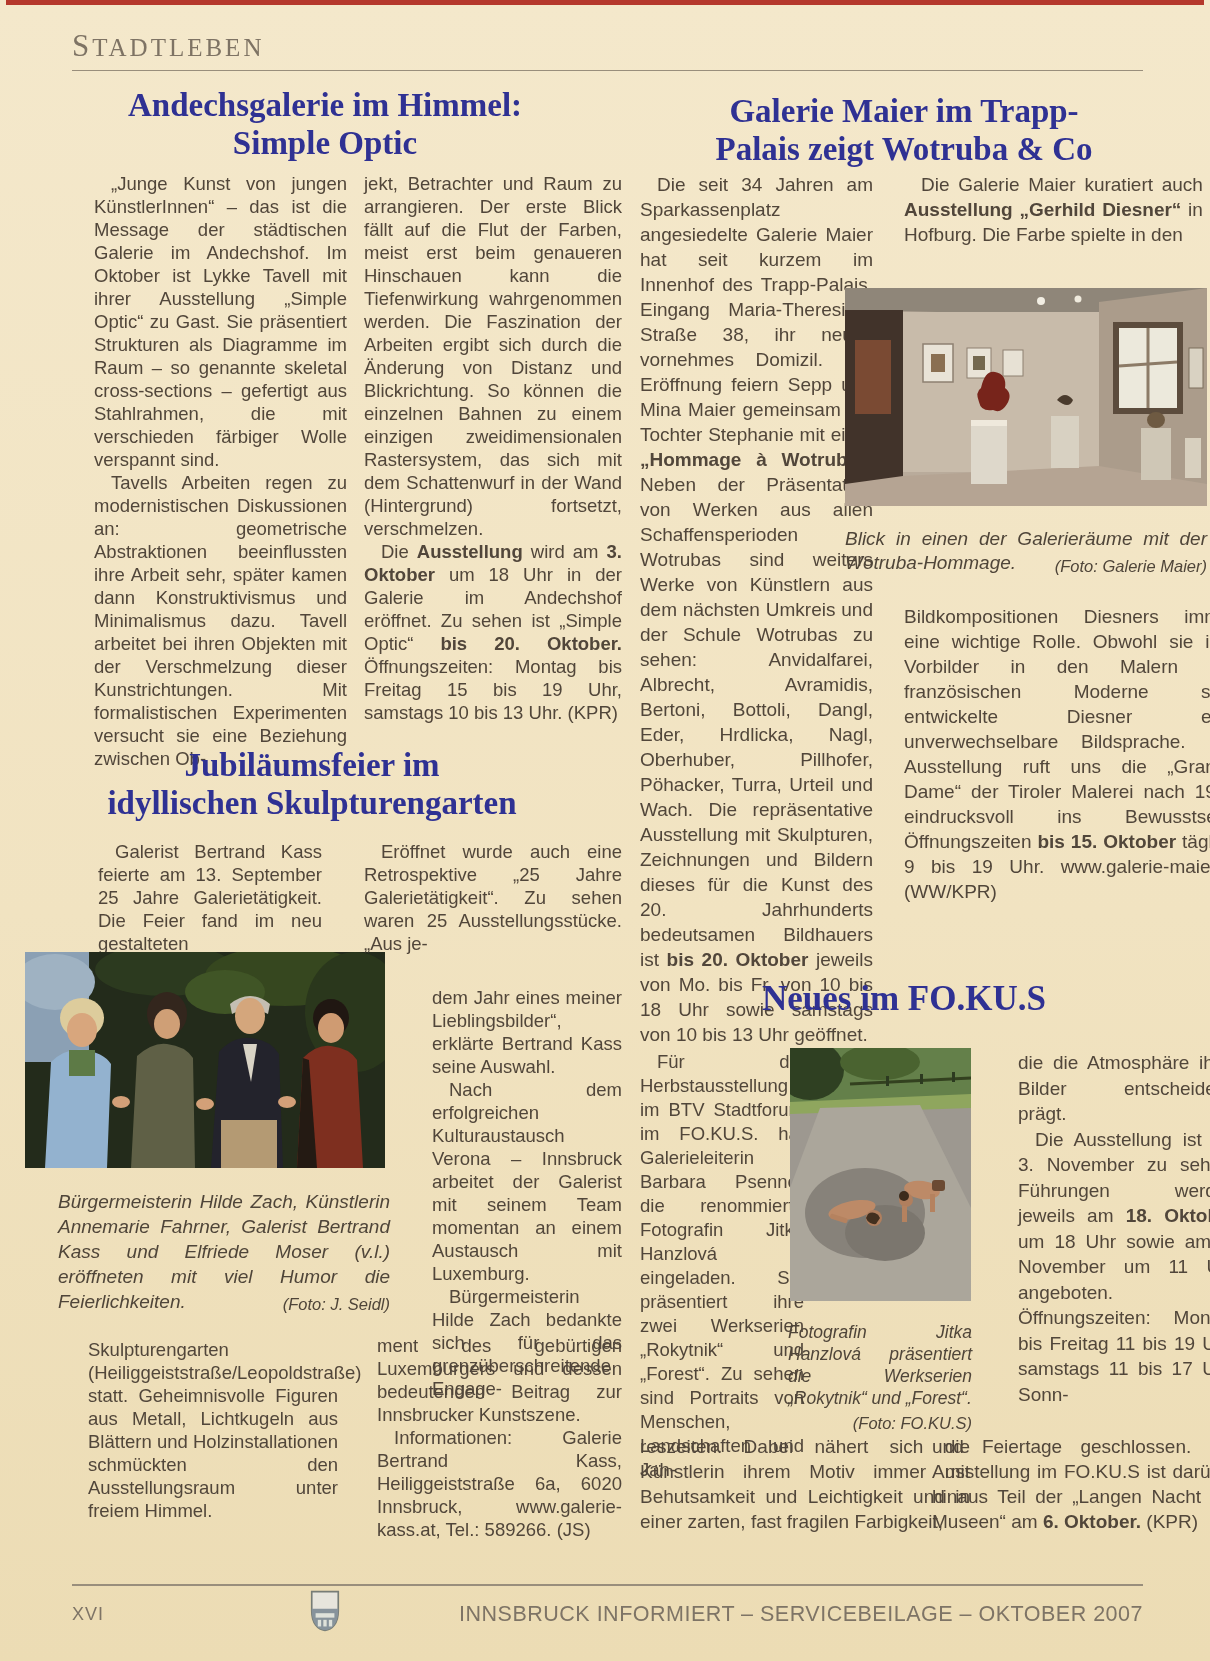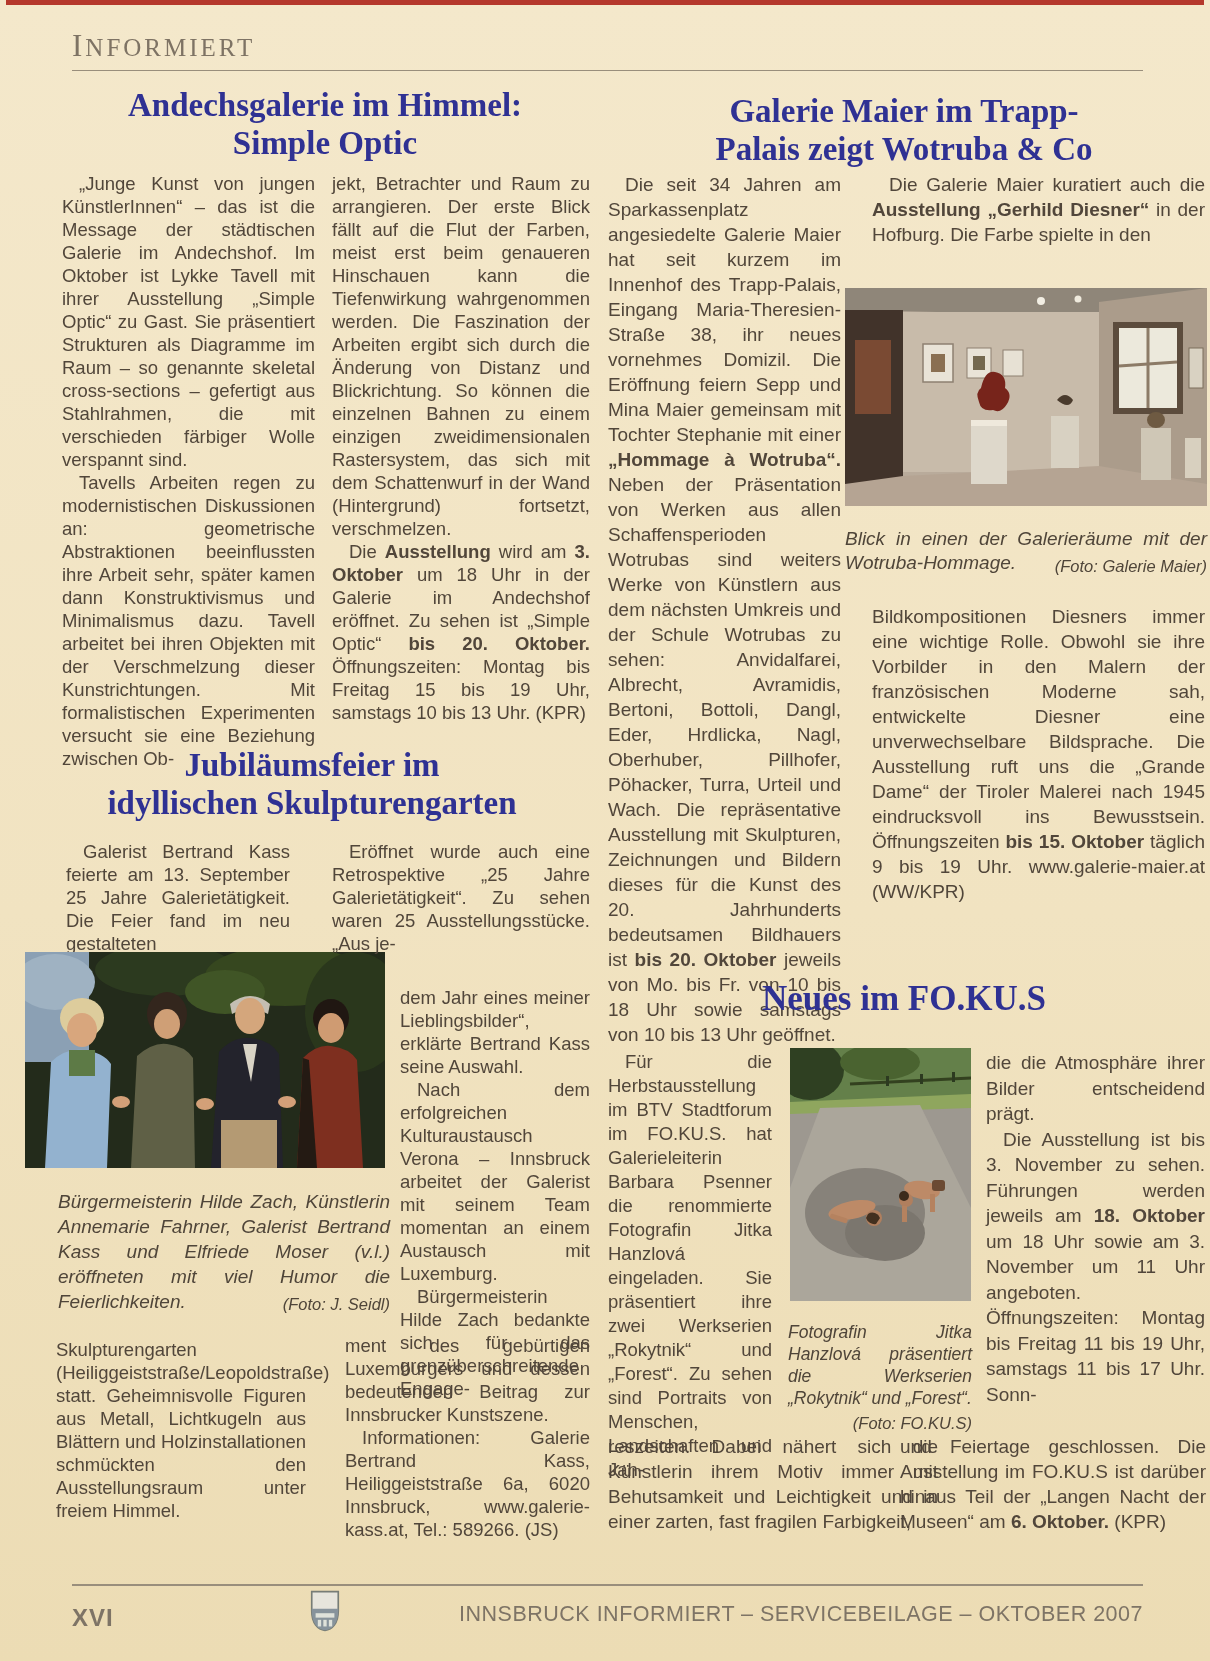--- a/index.html
+++ b/index.html
@@ -13,21 +13,21 @@
   .rule{position:absolute;height:2px;background:#998e7c;}
   .kicker-rule{left:72px;top:70px;width:1071px;height:1px;}
   .foot-rule{left:72px;top:1584px;width:1071px;}
   .title{position:absolute;margin:0;text-align:center;color:#2f3193;
          font-family:"Liberation Serif",serif;font-weight:700;font-size:33px;line-height:38px;}
   .tline{display:block;}
   .t-andechs{left:58px;top:86px;width:534px;}
   .t-maier{left:600px;top:84px;width:608px;margin-top:8px;}
   .t-jub{left:32px;top:746px;width:560px;}
   .t-fokus{left:600px;top:980px;width:608px;font-size:35px;}
-  .col{position:absolute;text-align:justify;color:#51463a;hyphens:auto;-webkit-hyphens:auto;}
+  .col{position:absolute;text-align:justify;color:#51463a;hyphens:auto;margin-left:32px;-webkit-hyphens:auto;}
   .col p{margin:0;}
   .ind{text-indent:17px;}
   .lb{font-size:18.5px;line-height:23px;}
   .rb{font-size:19px;line-height:25px;}
   .c-a1{left:62px;top:172px;width:253px;}
   .c-a2{left:332px;top:172px;width:258px;}
   .c-m1{left:608px;top:172px;width:233px;}
   .c-m2a{left:872px;top:172px;width:333px;}
   .c-m2b{left:872px;top:604px;width:333px;}
   .c-j1a{left:66px;top:840px;width:224px;}
@@ -41,32 +41,32 @@
   .c-fbr{left:900px;top:1434px;width:306px;}
   .photo{position:absolute;display:block;}
   .p-maier{left:845px;top:288px;width:362px;height:218px;}
   .p-jub{left:25px;top:952px;width:360px;height:216px;}
   .p-fokus{left:790px;top:1048px;width:181px;height:253px;}
   .cap{position:absolute;font-style:italic;color:#4f4539;text-align:justify;margin-top:13px;}
   .cap-maier{left:845px;top:514px;width:362px;font-size:19px;line-height:24px;}
   .cap-jub{left:58px;top:1176px;width:332px;font-size:19px;line-height:25px;}
   .cap-fokus{left:788px;top:1308px;width:184px;font-size:17.5px;line-height:22px;}
   .credit{float:right;font-size:16.5px;padding-top:3px;}
-  .page-num{position:absolute;left:72px;top:1604px;font-size:24px;letter-spacing:1px;color:#7e7466;font-weight:bold;}
+  .page-num{position:absolute;left:72px;top:1604px;font-size:18px;letter-spacing:1px;color:#7e7466;}
   .crest{position:absolute;left:310px;top:1590px;width:30px;height:42px;}
   .foot-title{position:absolute;right:67px;top:1602px;font-size:21.5px;letter-spacing:.5px;
               color:#7e7466;white-space:nowrap;}
   strong{font-weight:700;}
 </style>
 </head>
 <body>
 
 <div class="page">
   <div class="top-rule"></div>
-  <div class="kicker">INFORMIERT</div>
+  <div class="kicker">STADTLEBEN</div>
   <div class="rule kicker-rule"></div>
 
   <h1 class="title t-andechs">
     <span class="tline">Andechsgalerie im Himmel:</span>
     <span class="tline">Simple Optic</span>
   </h1>
   <div class="col lb c-a1">
     <p class="ind">„Junge Kunst von jungen KünstlerInnen“ – das ist die Message der städtischen Galerie im Andechshof. Im Oktober ist Lykke Tavell mit ihrer Ausstellung „Simple Optic“ zu Gast. Sie präsentiert Strukturen als Diagramme im Raum – so genannte skeletal cross-sections – gefertigt aus Stahlrahmen, die mit verschieden färbiger Wolle verspannt sind.</p>
     <p class="ind">Tavells Arbeiten regen zu modernistischen Diskussionen an: geometrische Abstraktionen beeinflussten ihre Arbeit sehr, später kamen dann Konstruktivismus und Minimalismus dazu. Tavell arbeitet bei ihren Objekten mit der Verschmelzung dieser Kunstrichtungen. Mit formalistischen Experimenten versucht sie eine Beziehung zwischen Ob-</p>
   </div>

